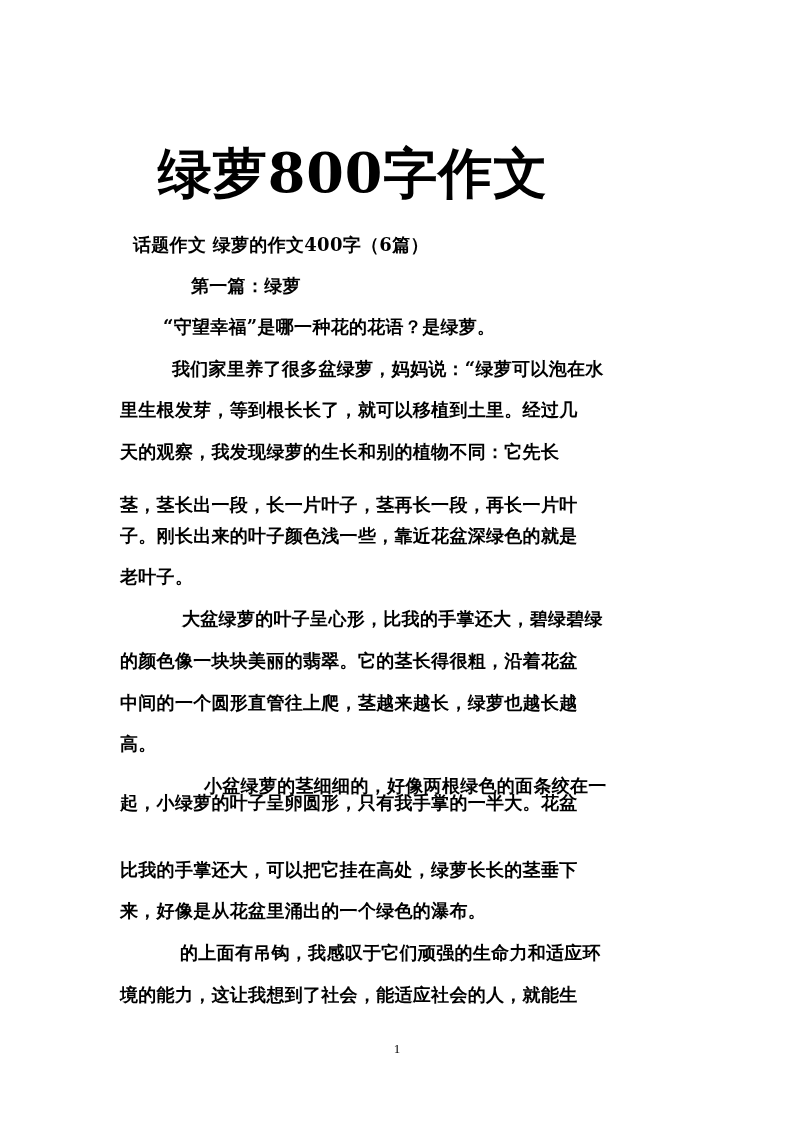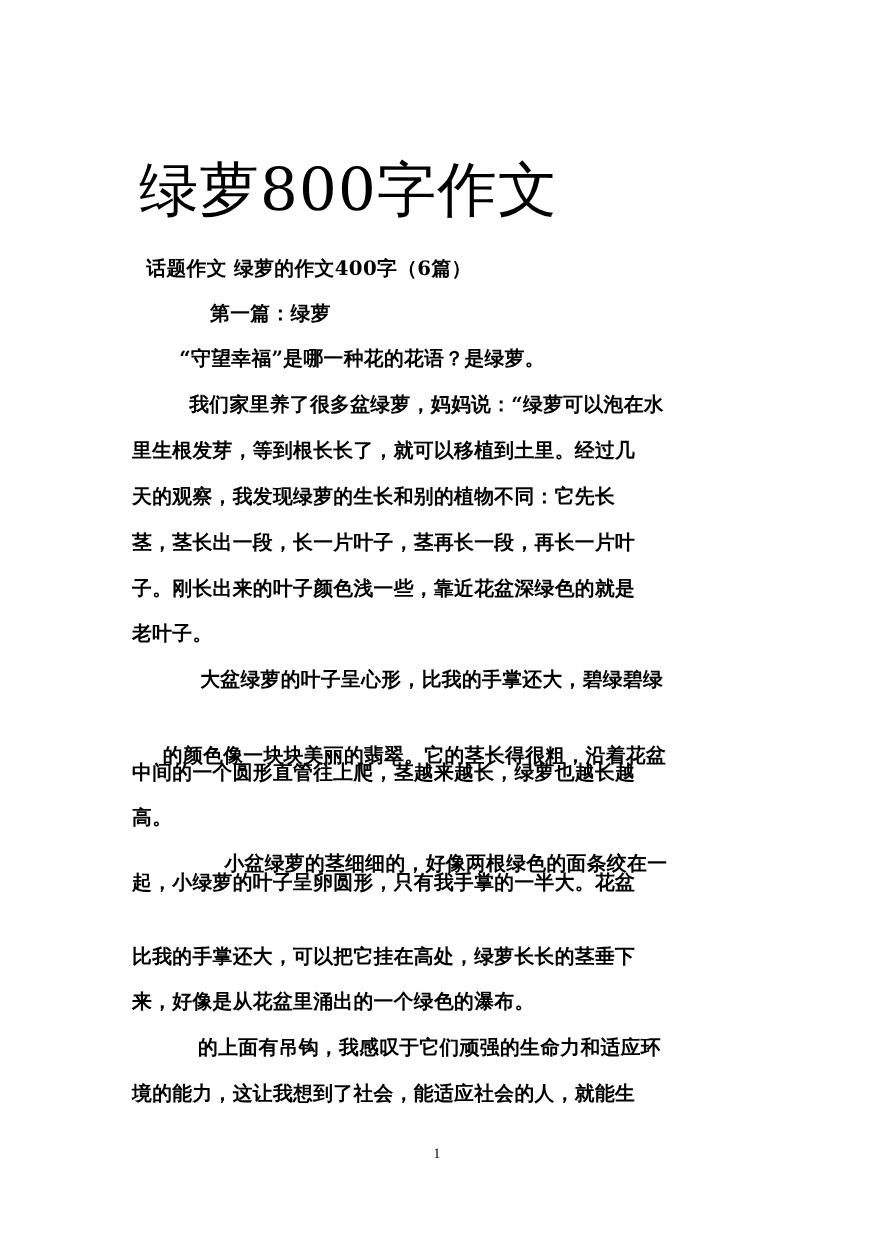--- a/index.html
+++ b/index.html
@@ -1,42 +1,42 @@
 <!DOCTYPE html>
 <html><head>
   <meta charset="utf-8">
   <style>
     html, body { margin: 0; padding: 0; background: #ffffff; }
     body { width: 794px; height: 1123px; position: relative; overflow: hidden;
       font-family: "DejaVu Serif", "Liberation Serif", serif; color: #000; }
     .title { position: absolute; left: 0; width: 634px; top: 138px; text-align: center;
-      font-size: 54px; line-height: 70px; font-weight: normal; letter-spacing: 1px; }
+      font-size: 54px; line-height: 70px; font-weight: bold; letter-spacing: 1px; padding-left: 36px; }
     .line { position: absolute; left: 120px; font-size: 18px; line-height: 28px;
       white-space: nowrap; font-weight: bold; letter-spacing: 0.3px; }
     .page-num { position: absolute; left: 0; width: 794px; top: 1041px; text-align: center;
       font-size: 13px; font-family: "Liberation Serif", serif; }
   </style>
 </head>
 <body>
 
 <div>
   <div class="title">绿萝800字作文</div>
 
   <div class="line" style="top:231px; left:133px;">话题作文  绿萝的作文400字（6篇）</div>
   <div class="line" style="top:272px; left:163px;margin-left:28px;">第一篇：绿萝</div>
 
   <div class="line" style="top:313px; left:163px;text-align:center;">“守望幸福”是哪一种花的花语？是绿萝。</div>
   <div class="line" style="top:355px; left:172px;">我们家里养了很多盆绿萝，妈妈说：“绿萝可以泡在水</div>
   <div class="line" style="top:396px;">里生根发芽，等到根长长了，就可以移植到土里。经过几</div>
   <div class="line" style="top:438px;">天的观察，我发现绿萝的生长和别的植物不同：它先长</div>
-  <div class="line" style="top:480px;">茎，茎长出一段，长一片叶子，茎再长一段，再长一片叶</div>
+  <div class="line" style="top:491px;">茎，茎长出一段，长一片叶子，茎再长一段，再长一片叶</div>
   <div class="line" style="top:522px;">子。刚长出来的叶子颜色浅一些，靠近花盆深绿色的就是</div>
   <div class="line" style="top:563px;">老叶子。</div>
   <div class="line" style="top:605px; left:182px;text-align:right;">大盆绿萝的叶子呈心形，比我的手掌还大，碧绿碧绿</div>
-  <div class="line" style="top:674px;margin-left:28px;">的颜色像一块块美丽的翡翠。它的茎长得很粗，沿着花盆</div>
+  <div class="line" style="top:647px;">的颜色像一块块美丽的翡翠。它的茎长得很粗，沿着花盆</div>
   <div class="line" style="top:689px;">中间的一个圆形直管往上爬，茎越来越长，绿萝也越长越</div>
   <div class="line" style="top:730px;">高。</div>
   <div class="line" style="top:772px; left:204px;">小盆绿萝的茎细细的，好像两根绿色的面条绞在一</div>
   <div class="line" style="top:790px;font-family:Liberation Mono, monospace;">起，小绿萝的叶子呈卵圆形，只有我手掌的一半大。花盆</div>
   <div class="line" style="top:856px;">比我的手掌还大，可以把它挂在高处，绿萝长长的茎垂下</div>
   <div class="line" style="top:897px;">来，好像是从花盆里涌出的一个绿色的瀑布。</div>
   <div class="line" style="top:939px; left:180px;">的上面有吊钩，我感叹于它们顽强的生命力和适应环</div>
   <div class="line" style="top:981px;">境的能力，这让我想到了社会，能适应社会的人，就能生</div>
 
   <div class="page-num">1</div>

